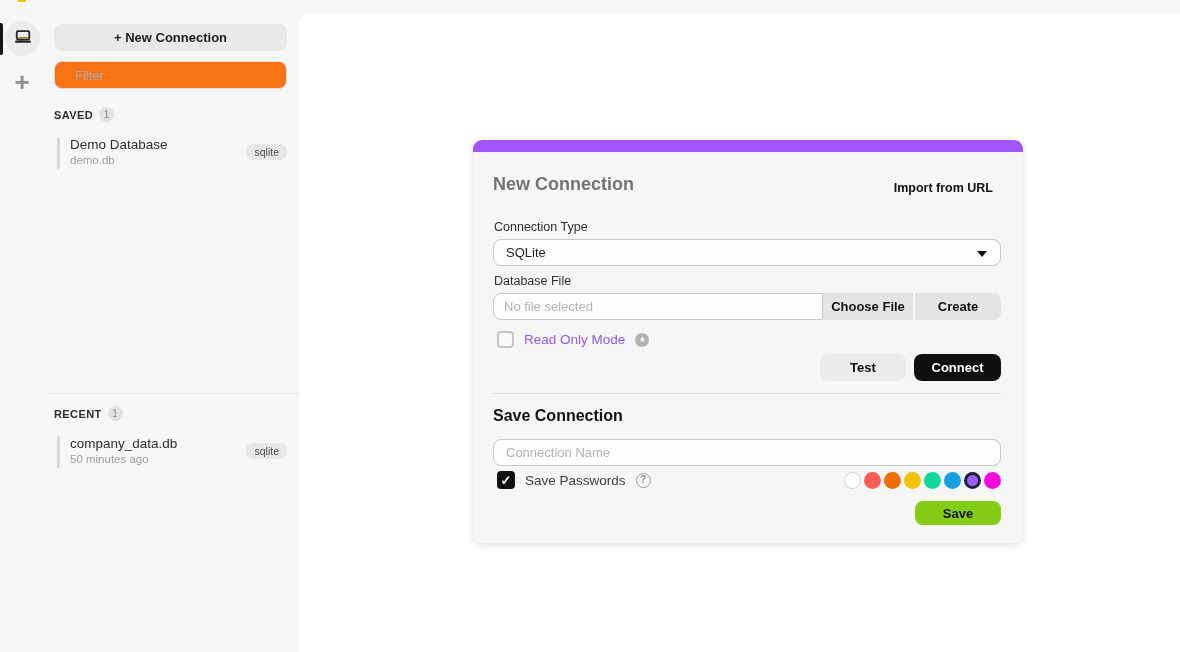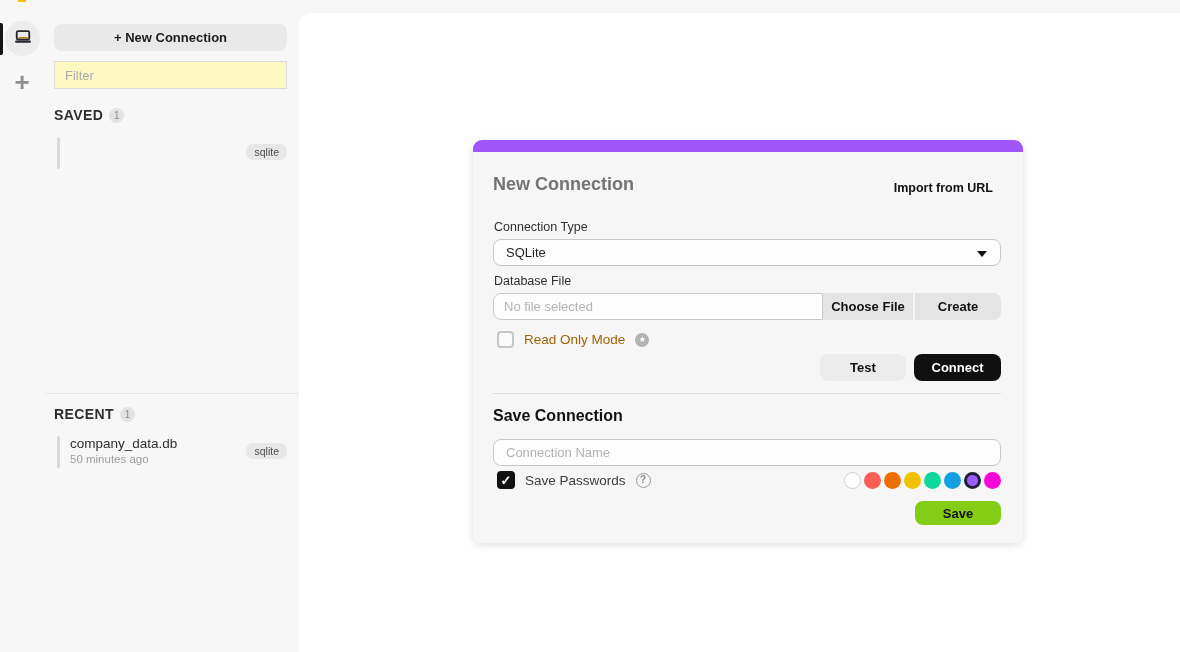--- a/index.html
+++ b/index.html
@@ -22,26 +22,26 @@
   .rail-plus { position:absolute; left:9px; top:56px; width:26px; height:26px;
     display:flex; align-items:center; justify-content:center; color:#8f8f8f; cursor:pointer; }
   .rail-plus::before { content:"+"; font-size:26px; font-weight:600; line-height:1; }
 
   
   .sidebar { position:absolute; left:46px; top:13px; width:253px; bottom:0; }
   .btn-new-connection { position:absolute; left:8px; top:11px; width:233px; height:27px;
     background:#e9e9e9; border:none; border-radius:8px; font-family:inherit;
     font-size:13px; font-weight:700; color:#1c1c1c; cursor:pointer; }
   .filter-input { position:absolute; left:8px; top:48px; width:233px; height:28px;
-    background:#fef9c3; border:1px solid #dcdcdc; border-radius:0; padding:0 10px;
+    background:#f97316; border:1px solid #dcdcdc; border-radius:8px; padding:0 20px;
     font-family:inherit; font-size:13px; color:#333; }
   .filter-input::placeholder { color:#adadad; }
 
   .section-header { position:absolute; left:8px; display:flex; align-items:center; gap:6px; }
-  .section-header .sec-label { font-size:14px; font-weight:700; color:#2e2e2e; letter-spacing:.4px;text-align:center; }
+  .section-header .sec-label { font-size:11px; font-weight:700; color:#2e2e2e; letter-spacing:.4px;text-align:center; }
   .count-badge { width:15px; height:15px; border-radius:50%; background:#e3e3e3; color:#8a8a8a;
     font-size:10px; display:flex; align-items:center; justify-content:center; }
 
   .conn-item { position:absolute; left:8px; right:8px; height:34px; cursor:pointer; }
   .conn-accent { position:absolute; left:3px; top:1px; width:3px; height:32px; background:#d8d8d8; border-radius:2px; }
   .conn-texts { position:absolute; left:16px; top:0; }
   .conn-title { font-size:13.5px; color:#2e2e2e; line-height:17px; }
   .conn-sub { font-size:11.5px; color:#9d9d9d; line-height:15px; }
   .type-badge { position:absolute; right:4px; top:8px; background:#e7e7e7; color:#4c4c4c;
     font-size:10.5px; padding:2px 8px; border-radius:7px; }
@@ -68,21 +68,21 @@
   .file-input { width:330px; height:27px; background:#fdfdfd; border:1px solid #c8c8c8;
     border-radius:8px 0 0 8px; padding:11px 10px; font-family:inherit; font-size:13px; color:#333; }
   .file-input::placeholder { color:#b3b3b3; }
   .file-btn { height:27px; background:#e4e4e4; border:none; font-family:inherit;
     font-size:13px; font-weight:700; color:#111; cursor:pointer; }
   .btn-choose-file { width:90px; border-radius:0; }
   .btn-create { width:88px; border-radius:0 8px 8px 0; border-left:2px solid #f5f5f5; }
 
   .readonly-row { position:absolute; left:24px; top:191px; display:flex; align-items:center; gap:10px; }
   .checkbox-empty { width:17px; height:17px; border:2px solid #c6c6c6; border-radius:4px; background:#f9f9f9; cursor:pointer; }
-  .readonly-label { font-size:13.5px; color:#a16207; }
+  .readonly-label { font-size:13.5px; color:#8b5cf6; }
   .pro-badge { width:14px; height:14px; border-radius:50%; background:#b2b2b2; color:#fff;
     display:flex; align-items:center; justify-content:center; }
   .pro-badge::before { content:"★"; font-size:8px; line-height:1; }
 
   .actions-row { position:absolute; right:22px; top:214px; display:flex; gap:8px; }
   .btn-test { width:86px; height:27px; background:#ececec; border:none; border-radius:8px;
     font-family:inherit; font-size:13px; font-weight:700; color:#111; cursor:pointer; }
   .btn-connect { width:87px; height:27px; background:#101010; border:none; border-radius:8px;
     font-family:inherit; font-size:13px; font-weight:700; color:#fff; cursor:pointer; }
 
@@ -138,20 +138,24 @@
     <button class="btn-new-connection">+ New Connection</button>
     <input class="filter-input" type="text" placeholder="Filter" style="">
 
     <div class="section-header" style="top:94px">
       <span class="sec-label">SAVED</span>
       <span class="count-badge">1</span>
     </div>
 
     <div class="conn-item" style="top:123px">
       <span class="conn-accent"></span>
+      <span class="conn-texts">
+        <div class="conn-title">Demo Database</div>
+        <div class="conn-sub">demo.db</div>
+      </span>
       <span class="type-badge">sqlite</span>
     </div>
 
     <div class="sidebar-divider"></div>
 
     <div class="section-header" style="top:393px">
       <span class="sec-label">RECENT</span>
       <span class="count-badge">1</span>
     </div>
 

